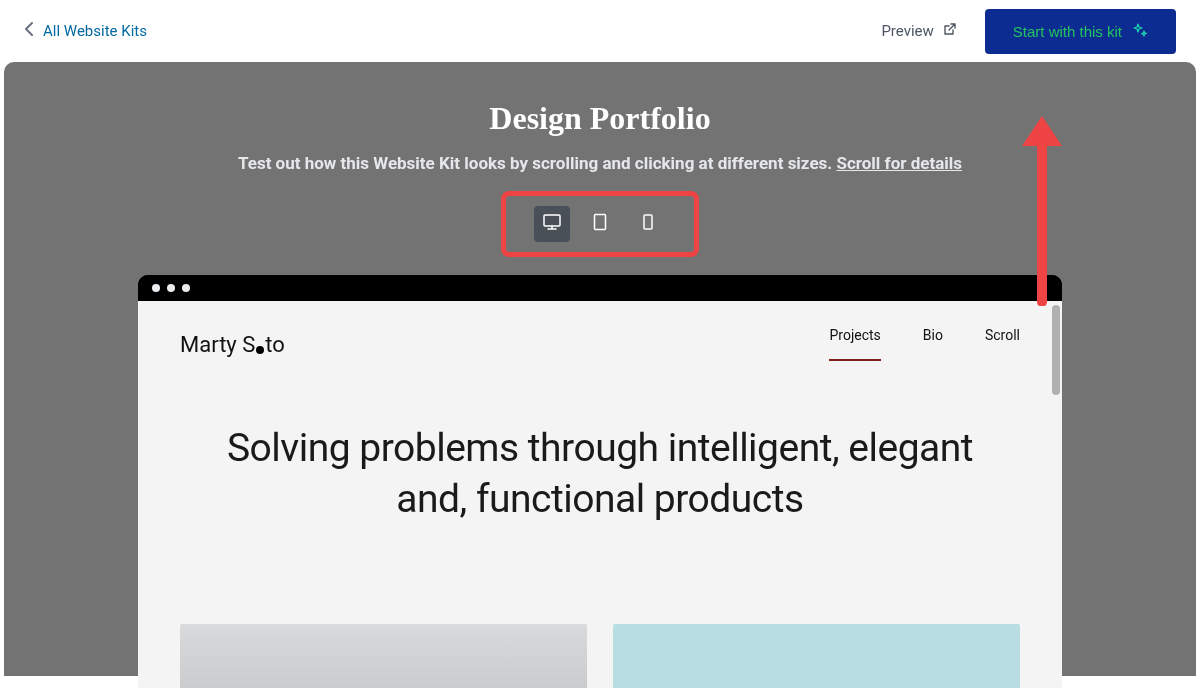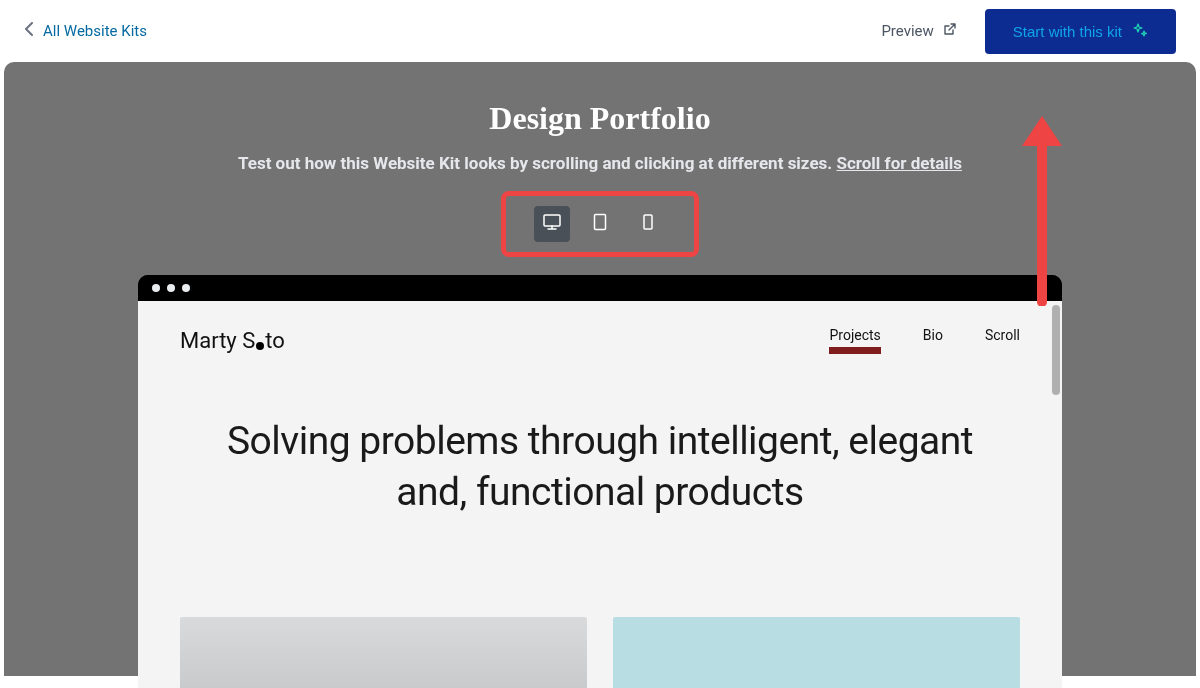--- a/index.html
+++ b/index.html
@@ -35,21 +35,21 @@
     .preview-btn {
       display: flex;
       align-items: center;
       gap: 8px;
       color: #4b5563;
       font-size: 15px;
       cursor: pointer;
     }
     .start-btn {
       background: #0d2c91;
-      color: #0ea5e9;
+      color: #22c55e;
       font-size: 15px;
       padding: 13px 28px;
       border-radius: 4px;
       display: flex;
       align-items: center;
       gap: 10px;
       cursor: pointer;
       border: none;
     }
     .dark-area {
@@ -150,21 +150,21 @@
       margin: 0 1px;
       position: relative;
       top: 2px;
     }
     .site-nav {
       display: flex;
       gap: 42px;
       font-size: 14px;
     }
     .nav-item { cursor: pointer; color: #111; }
-    .nav-item.active { border-bottom: 7px solid #7f1d1d; padding-bottom: 4px; }
+    .nav-item.active { border-bottom: 2px solid #7f1d1d; padding-bottom: 16px; }
     .hero {
       font-size: 39px;
       color: #1a1a1a;
       text-align: center;
       padding: 50px 56px 30px;
       line-height: 1.3;
       letter-spacing: -0.5px;
     }
     .gallery {
       display: flex;

